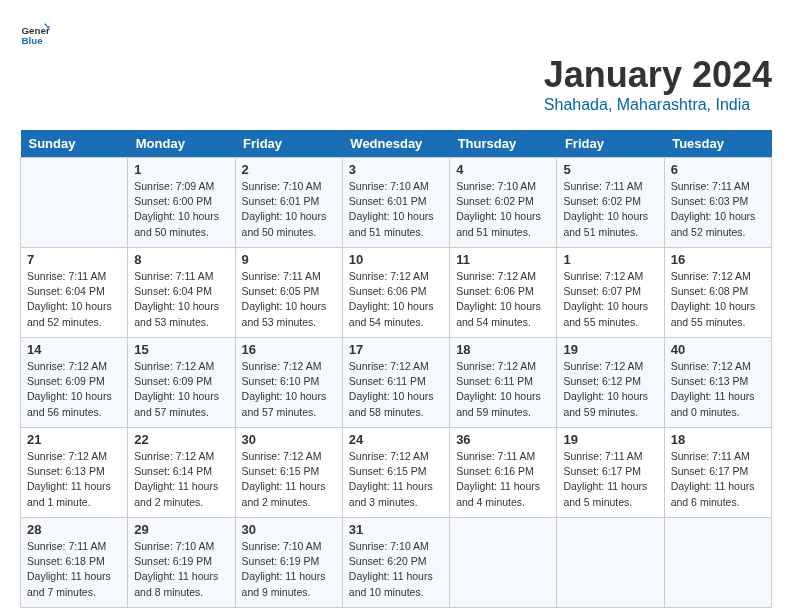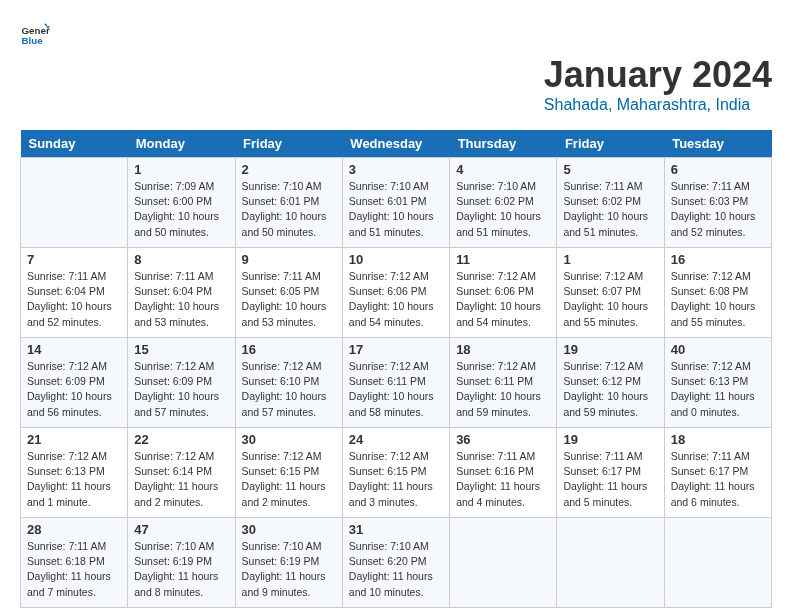--- a/index.html
+++ b/index.html
@@ -230,21 +230,21 @@
         <div class="day-number">18</div>
         <div class="day-info">Sunrise: 7:11 AM<br>Sunset: 6:17 PM<br>Daylight: 11 hours and 6 minutes.</div>
       </td>
       </tr>
       <tr>
         <td>
         <div class="day-number">28</div>
         <div class="day-info">Sunrise: 7:11 AM<br>Sunset: 6:18 PM<br>Daylight: 11 hours and 7 minutes.</div>
       </td>
         <td>
-        <div class="day-number">47</div>
+        <div class="day-number">29</div>
         <div class="day-info">Sunrise: 7:10 AM<br>Sunset: 6:19 PM<br>Daylight: 11 hours and 8 minutes.</div>
       </td>
         <td>
         <div class="day-number">30</div>
         <div class="day-info">Sunrise: 7:10 AM<br>Sunset: 6:19 PM<br>Daylight: 11 hours and 9 minutes.</div>
       </td>
         <td>
         <div class="day-number">31</div>
         <div class="day-info">Sunrise: 7:10 AM<br>Sunset: 6:20 PM<br>Daylight: 11 hours and 10 minutes.</div>
       </td>

